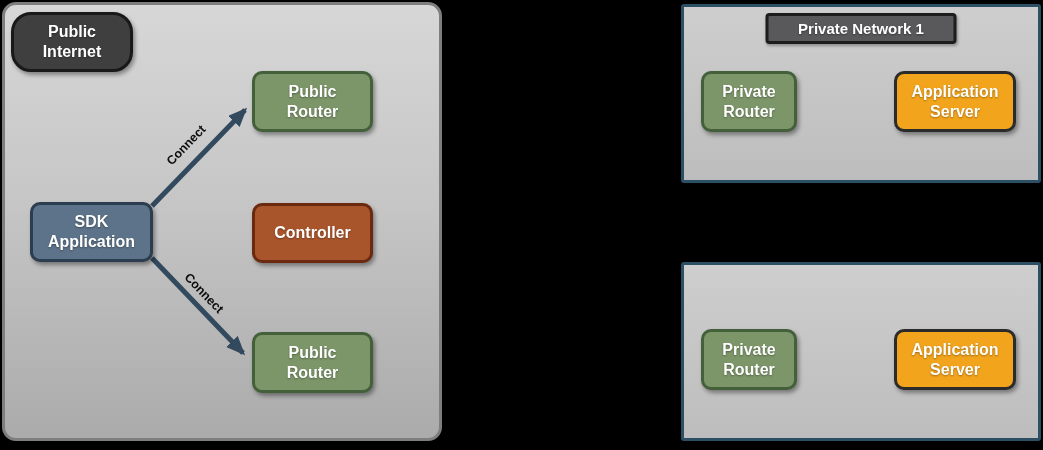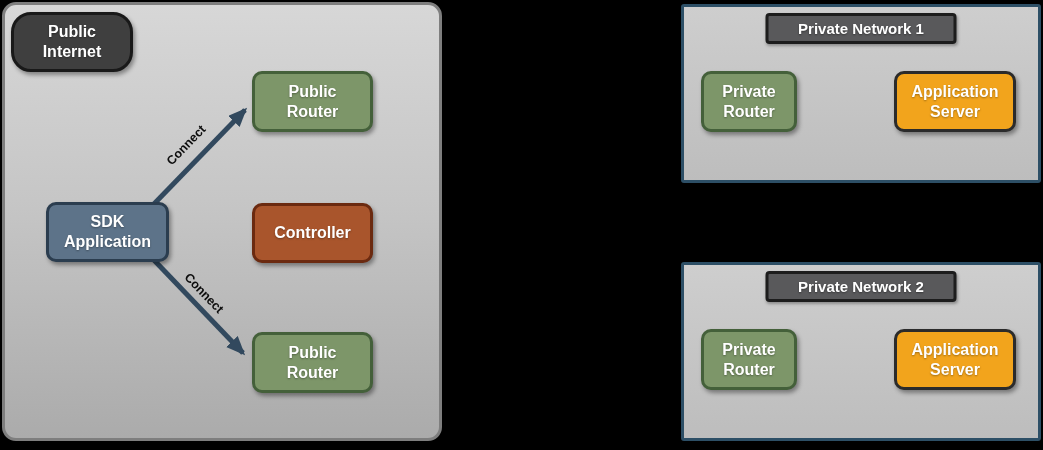--- a/index.html
+++ b/index.html
@@ -44,21 +44,21 @@
     font-weight: bold;
     font-size: 16px;
     line-height: 1.22;
     border-radius: 10px;
     padding: 4px 6px;
     text-shadow: 0 1px 2px rgba(0,0,0,0.35);
     box-shadow: 2px 3px 4px rgba(0,0,0,0.38);
   }
   .node-dark   { background: #3f3f3f; border: 3px solid #191919; border-radius: 20px; }
   .node-green  { background: #7d9669; border: 3px solid #44603a; }
-  .node-slate  { background: #5d7389; border: 3px solid #2b3d4f; margin-left: 16px; }
+  .node-slate  { background: #5d7389; border: 3px solid #2b3d4f; }
   .node-rust   { background: #a9552c; border: 3px solid #6b2a10; text-align: right; }
   .node-orange { background: #f2a41c; border: 3px solid #2b2b2b; }
 
   
   .n-public-internet      { left: 6px;   top: 7px;   width: 122px; height: 60px; }
   .n-public-router-top    { left: 247px; top: 66px;  width: 121px; height: 61px; }
   .n-sdk-application      { left: 25px;  top: 197px; width: 123px; height: 60px; }
   .n-controller           { left: 247px; top: 198px; width: 121px; height: 60px; }
   .n-public-router-bottom { left: 247px; top: 327px; width: 121px; height: 61px; }
 
@@ -140,20 +140,19 @@
   <div class="network-title">Private Network 1</div>
   <div class="node node-green n-private-router">
     <span>Private Router</span>
   </div>
   <div class="node node-orange n-application-server">
     <span>Application Server</span>
   </div>
 </div>
 
 <div class="panel panel-private" id="private-network-2">
-  <div class="network-title">Private Network 2</div>
   <div class="node node-green n-private-router">
     <span>Private Router</span>
   </div>
   <div class="node node-orange n-application-server">
     <span>Application Server</span>
   </div>
 </div>
 
 </body></html>

